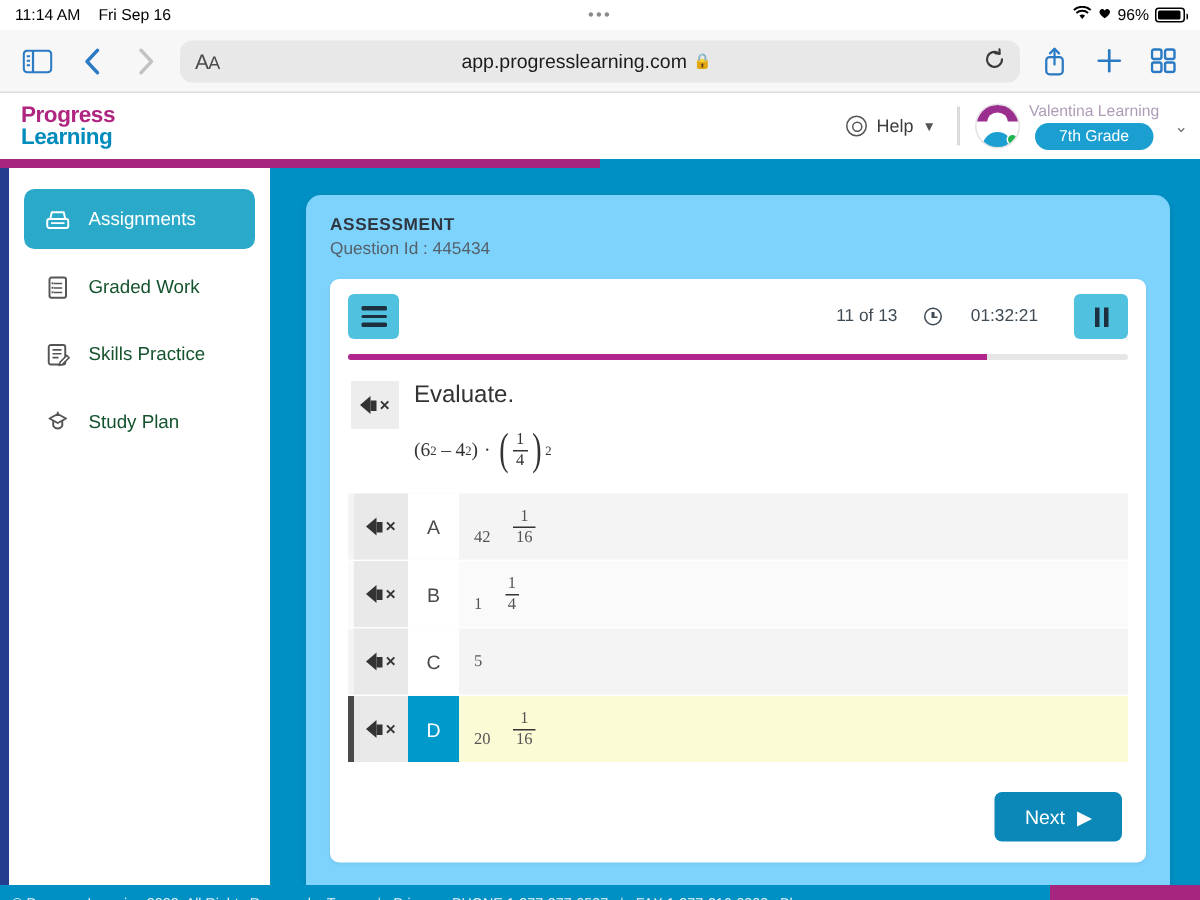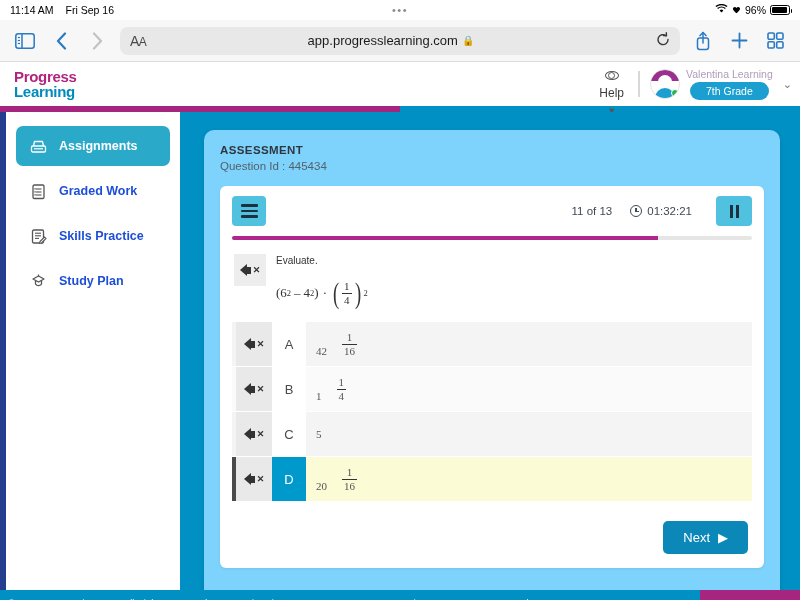--- a/index.html
+++ b/index.html
@@ -59,21 +59,21 @@
     display: flex; align-items: center;
     padding: 0 8px 0 14px;
     position: relative;
   }
   .logo { line-height: 1.0; }
   .logo .l1 { color: #b0257f; font-size: 15px; font-weight: bold; letter-spacing: -0.3px; display: block; }
   .logo .l2 { color: #008bbd; font-size: 15px; font-weight: bold; letter-spacing: -0.3px; display: block; }
   .hdr-right { margin-left: auto; display: flex; align-items: center; height: 100%; }
   .hdr-item {
     display: flex; align-items: center; gap: 6px;
-    font-size: 12px; color: #3c3c3c; padding: 0 14px; height: 26px; cursor: pointer; flex-direction: column;
+    font-size: 12px; color: #3c3c3c; padding: 0 14px; height: 26px; cursor: pointer;
   }
   .hdr-sep { width: 1px; height: 26px; background: #d8d8d8; }
   .circ-icon { width: 14px; height: 14px; border: 1.3px solid #555; border-radius: 50%; display: flex; align-items: center; justify-content: center; }
   .circ-icon::after { content: ""; width: 5px; height: 5px; border: 1.2px solid #555; border-radius: 50%; }
   .chev { font-size: 9px; color: #555; }
   .chat-ic { width: 15px; height: 12px; border: 1.3px solid #555; border-radius: 3px; position: relative; }
   .chat-ic::after { content: ""; position: absolute; left: 3px; bottom: -4px; width: 0; height: 0; border-left: 3px solid transparent; border-right: 3px solid transparent; border-top: 4px solid #555; }
   .user-area { display: flex; align-items: center; gap: 6px; padding-left: 10px; }
   .avatar {
     width: 30px; height: 30px; border-radius: 50%;
@@ -90,64 +90,64 @@
   .hdr-caret { font-size: 11px; color: #777; margin-left: 4px; }
 
   
   .accent-stripe { height: 6px; width: 100%; display: flex; }
   .accent-stripe .mag { width: 50%; background: #a6257f; }
   .accent-stripe .blu { width: 50%; background: #0090c4; }
 
   
   .app-body { display: flex; height: 478px; width: 100%; }
   .left-rail { width: 6px; background: #253d8e; }
-  .sidebar { width: 174px; background: #fff; padding: 14px 10px 0 10px; font-weight: bold; }
+  .sidebar { width: 174px; background: #fff; padding: 14px 10px 0 10px; }
   .side-item {
     display: flex; align-items: center; gap: 12px;
     height: 40px; border-radius: 7px; padding: 0 14px;
-    font-size: 12.5px; color: #1d4ed8; cursor: pointer; margin-bottom: 5px;
+    font-size: 12.5px; color: #14532d; cursor: pointer; margin-bottom: 5px;
   }
   .side-item.active { background: #2aa9c8; color: #fff; }
   .side-icon { width: 17px; height: 17px; display: flex; align-items: center; justify-content: center; flex: 0 0 17px; }
   .side-icon svg { display: block; }
 
   
   .main { flex: 1; background: #0090c4; padding: 18px 20px 0 24px; position: relative; }
   .card {
     background: #7dd3fc; border-radius: 10px; padding: 14px 16px 18px 16px;
     height: 485px; box-shadow: 0 2px 5px rgba(0,0,0,.12);
   }
   .assess-title { font-size: 11.5px; font-weight: bold; color: #2f3640; letter-spacing: .4px; }
   .qid { font-size: 11.5px; color: #55606b; margin-top: 4px; }
 
   .quiz-panel { background: #fff; border-radius: 6px; margin-top: 14px; padding: 10px 12px 14px 12px; box-shadow: 0 1px 3px rgba(0,0,0,.07); }
   .quiz-top { display: flex; align-items: center; }
   .ham-btn { width: 34px; height: 30px; background: #51c1e0; border-radius: 4px; display: flex; flex-direction: column; align-items: center; justify-content: center; gap: 3px; cursor: pointer; }
   .ham-btn i { width: 17px; height: 2.5px; background: #1c3040; display: block; border-radius: 1px; }
   .quiz-meta { margin-left: auto; display: flex; align-items: center; gap: 18px; }
   .qcount { font-size: 11.5px; color: #3e4a54; }
-  .timer { display: flex; align-items: center; gap: 5px; font-size: 11.5px; color: #3e4a54; text-align: center; }
+  .timer { display: flex; align-items: center; gap: 19px; font-size: 11.5px; color: #3e4a54; text-align: center; }
   .clock-ic { width: 12px; height: 12px; border: 1.4px solid #3e4a54; border-radius: 50%; position: relative; }
   .clock-ic::after { content: ""; position: absolute; left: 4.2px; top: 2px; width: 1.2px; height: 4px; background: #3e4a54; }
   .clock-ic::before { content: ""; position: absolute; left: 4.5px; top: 5px; width: 3.5px; height: 1.2px; background: #3e4a54; }
   .pause-btn { width: 36px; height: 30px; background: #51c1e0; border-radius: 4px; display: flex; align-items: center; justify-content: center; gap: 3px; cursor: pointer; margin-left: 6px; }
   .pause-btn i { width: 3px; height: 13px; background: #1c3040; display: block; }
 
   .progress-track { height: 4px; background: #e6e6e6; border-radius: 2px; margin-top: 10px; overflow: hidden; }
   .progress-fill { height: 100%; background: #b0268c; }
 
   
   .question-row { display: flex; align-items: flex-start; gap: 10px; margin-top: 14px; padding-left: 2px; }
   .spk-box { width: 32px; height: 32px; background: #ededed; display: flex; align-items: center; justify-content: center; flex: 0 0 32px; cursor: pointer; }
   .spk { position: relative; display: flex; align-items: center; gap: 1px; }
   .spk .cone { width: 0; height: 0; border-top: 6px solid transparent; border-bottom: 6px solid transparent; border-right: 7px solid #333; }
   .spk .body2 { width: 4px; height: 7px; background: #333; margin-left: -1px; }
   .spk .x { font-size: 9px; font-weight: bold; color: #333; margin-left: 1px; }
   .q-content { padding-top: 1px; }
-  .q-prompt { font-size: 10px; color: #333; }
+  .q-prompt { font-size: 16px; color: #333; }
   .q-expr { margin-top: 14px; display: flex; align-items: center; font-size: 13px; color: #333; font-family: "Liberation Serif", serif; }
   .sup { font-size: 8.5px; vertical-align: super; }
   .frac { display: inline-flex; flex-direction: column; align-items: center; vertical-align: middle; margin: 0 1px; font-size: 11px; line-height: 1.15; }
   .frac .num { padding: 0 2px; }
   .frac .den { border-top: 1px solid #333; padding: 0 2px; }
   .paren-big { font-size: 30px; font-weight: 300; line-height: 0.8; display: inline-block; transform: scaleX(.62); font-family: "Liberation Serif", serif; }
 
   
   .choices { margin-top: 16px; }
   .choice-row {

